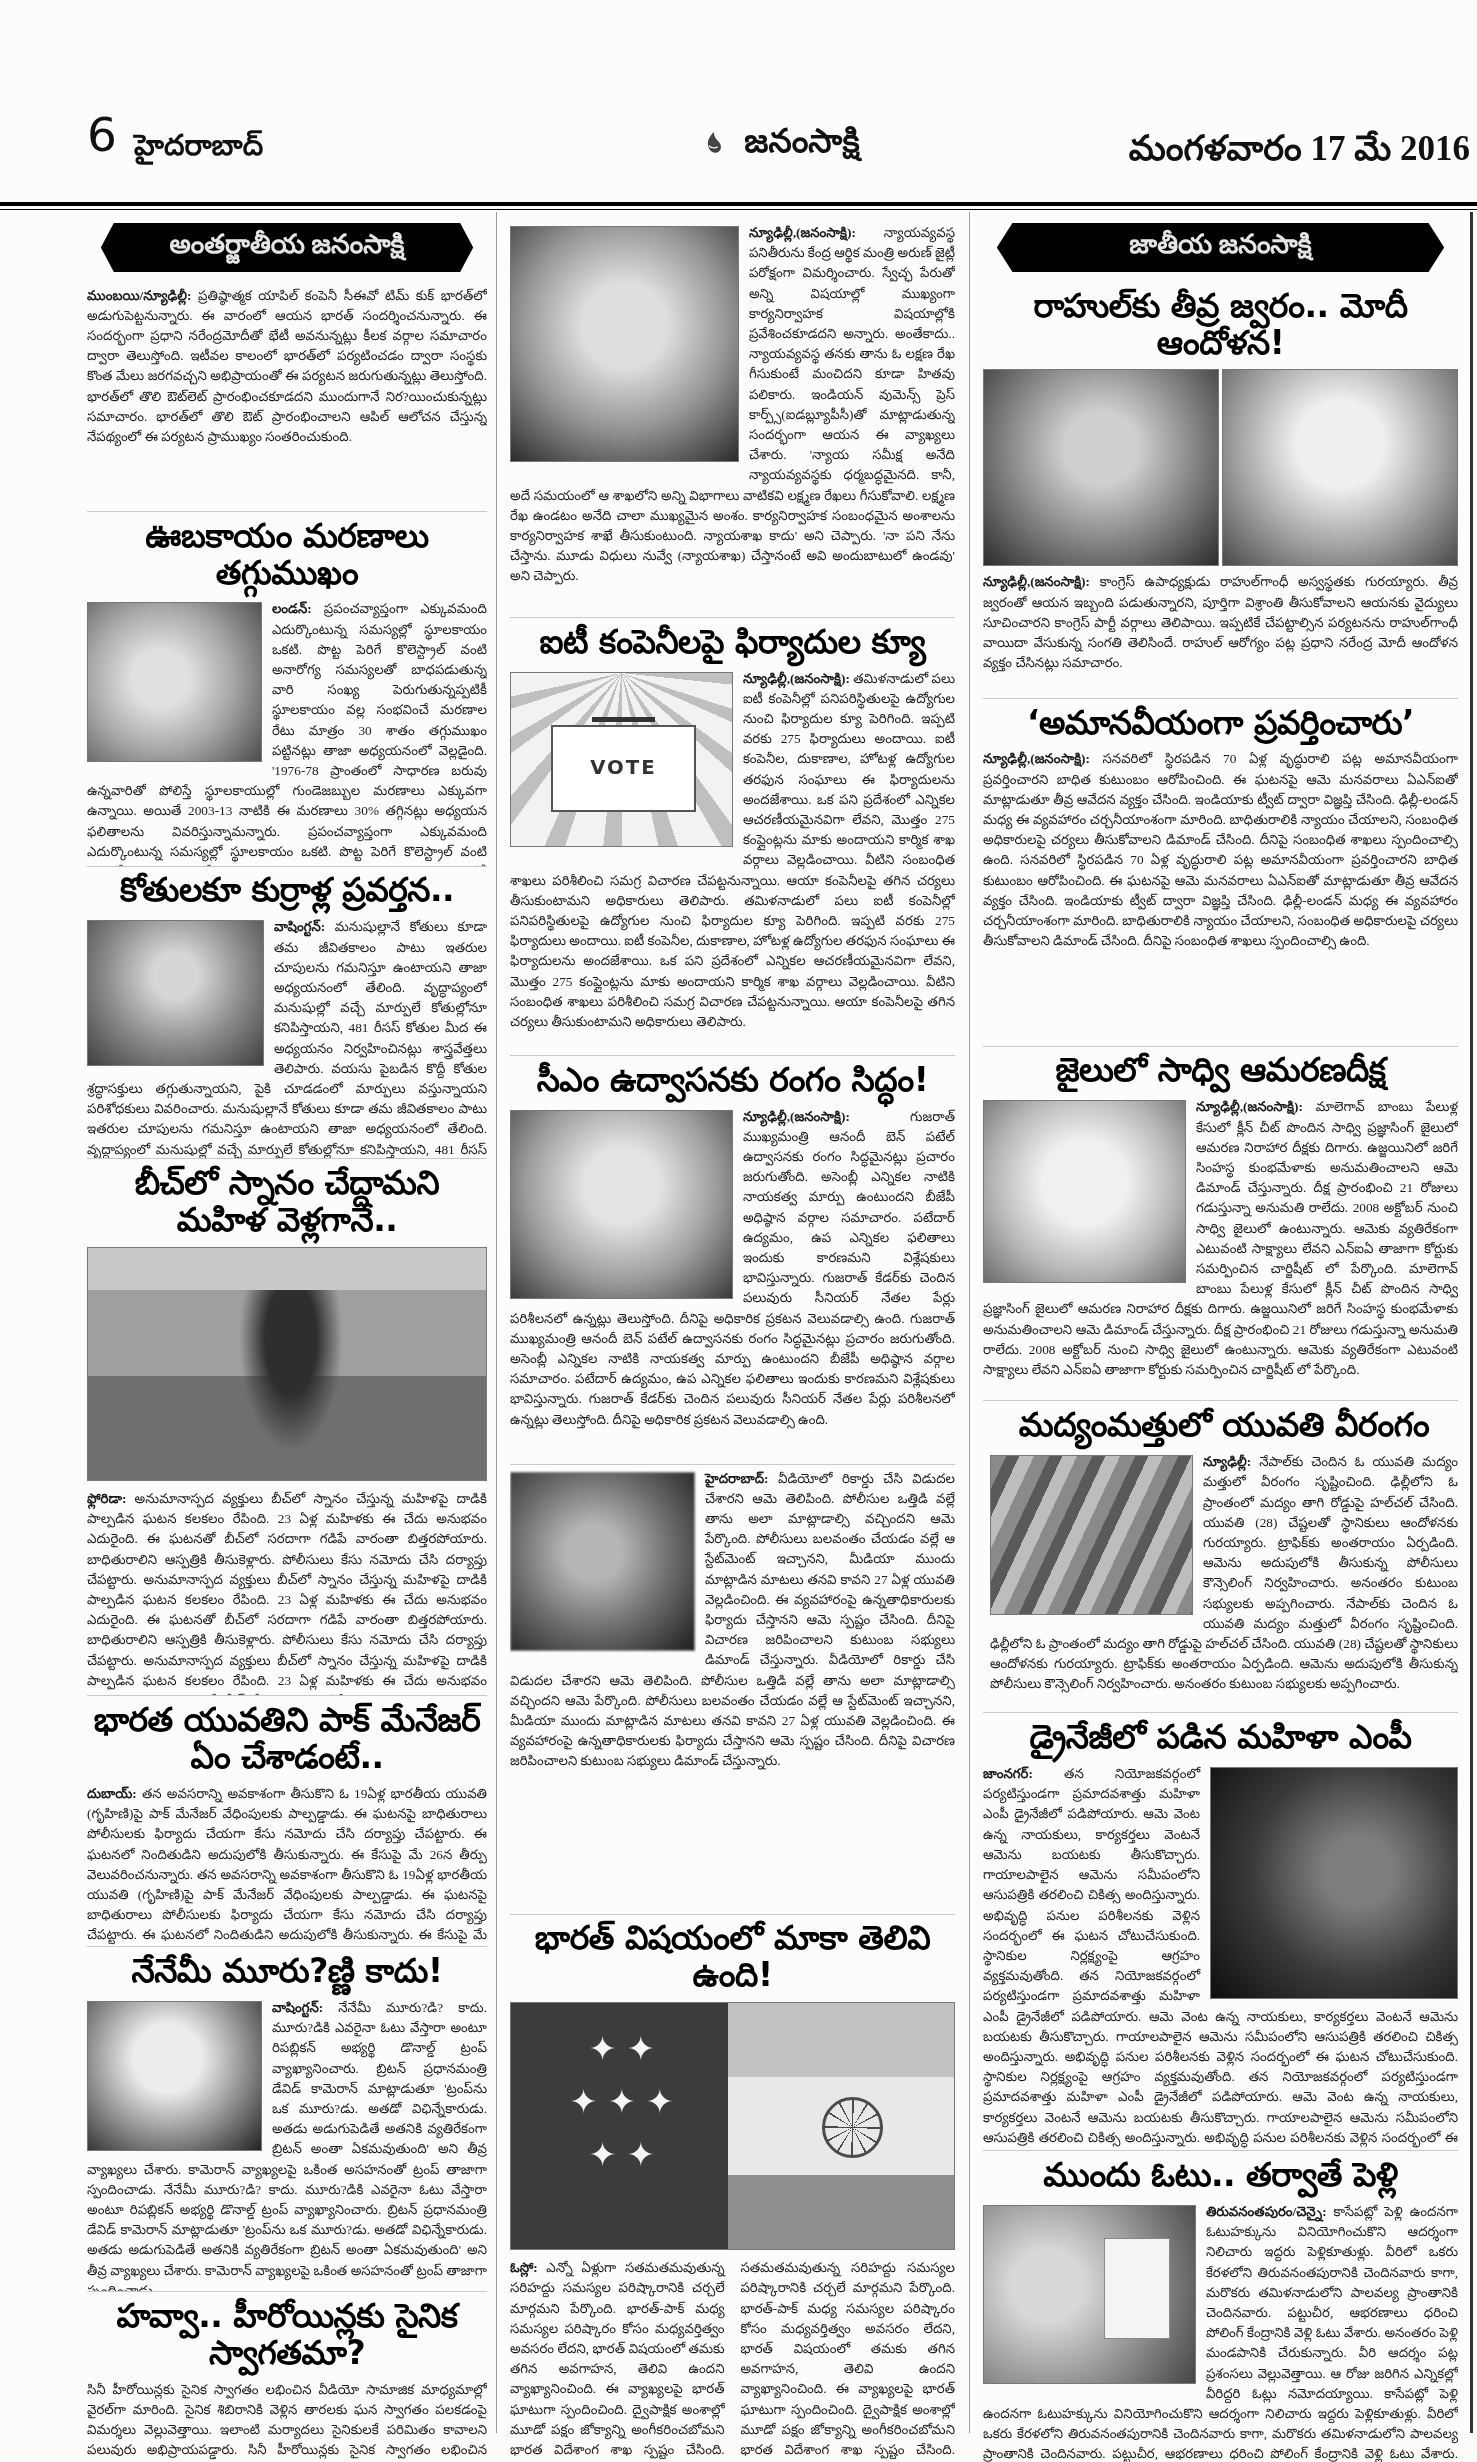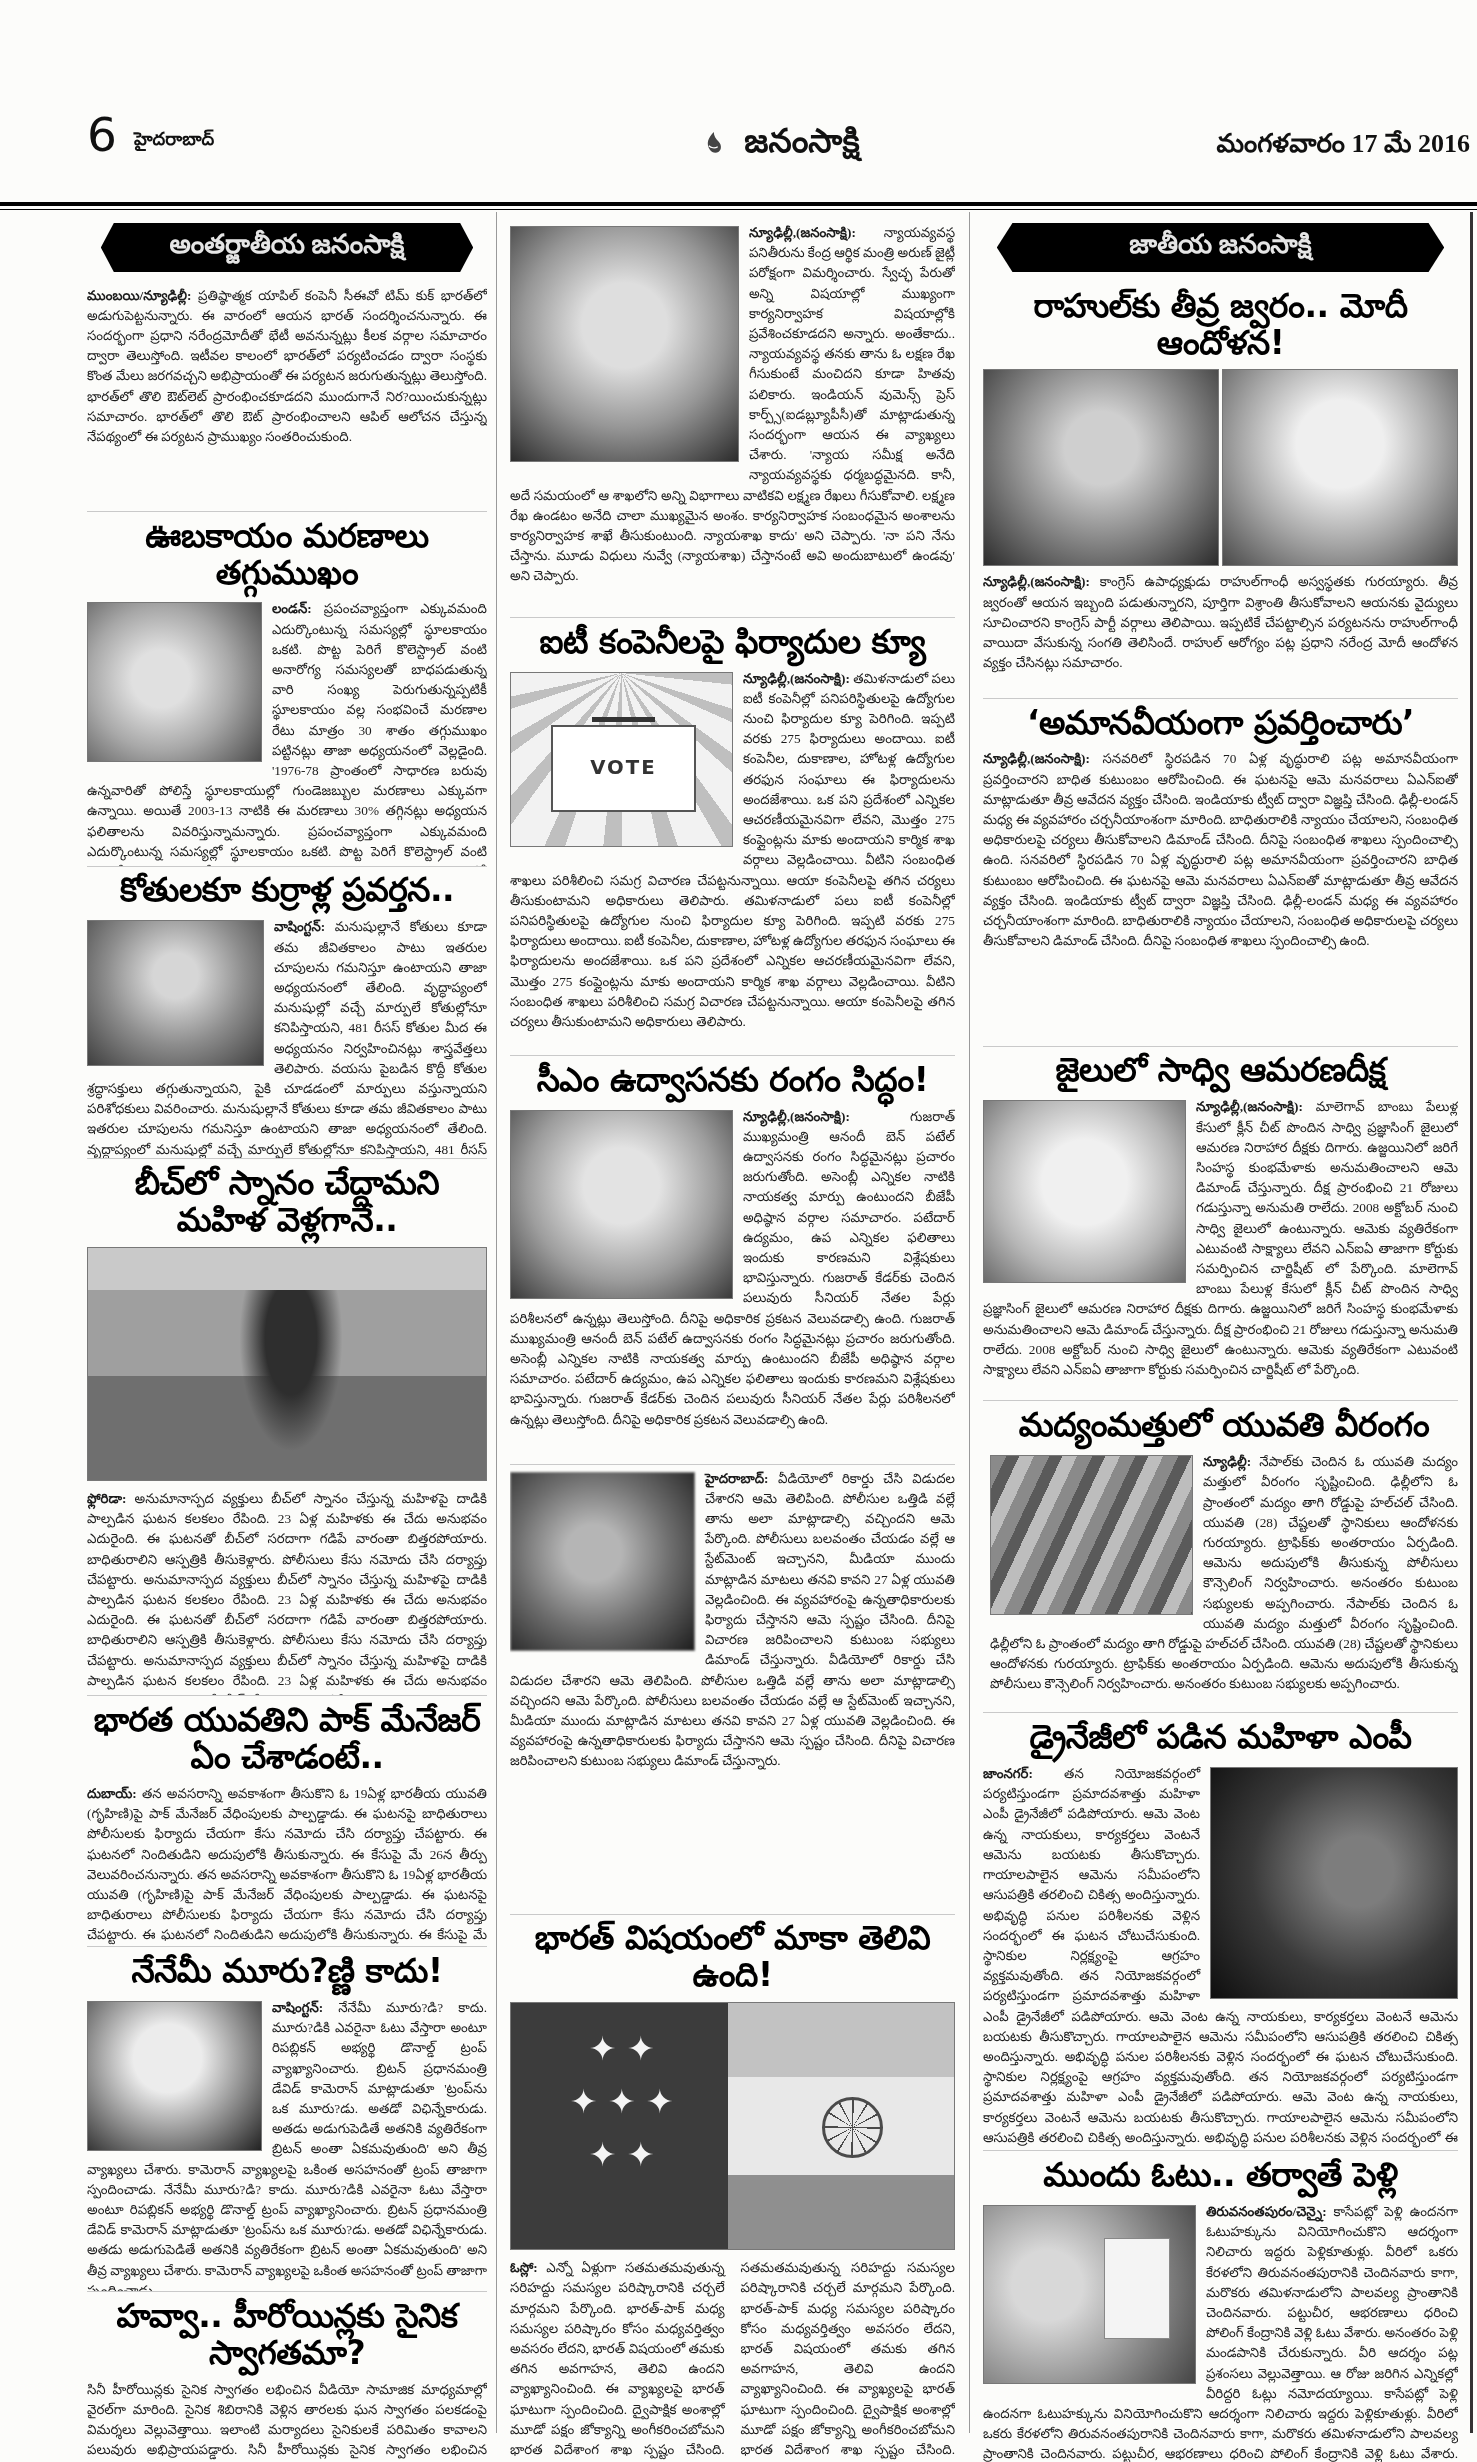--- a/index.html
+++ b/index.html
@@ -1,25 +1,25 @@
 <!DOCTYPE html>
 <html><head>
 <meta charset="utf-8">
 <style>
   html,body{margin:0;padding:0;background:#e8e8e4;}
   .page{position:relative;width:1478px;height:2463px;background:#fcfcfa;margin:0 auto;
         font-family:"Liberation Serif","DejaVu Serif",serif;color:#111;overflow:hidden;}
   
   .hdr{position:absolute;left:87px;top:99px;width:1383px;height:99px;}
   .pageno{position:absolute;left:0;top:7.9px;font-size:47px;font-weight:400;font-family:"DejaVu Sans",sans-serif;}
-  .edition{position:absolute;left:47px;top:29.6px;font-size:18px;font-weight:bold;}
+  .edition{position:absolute;left:47px;top:29.6px;font-size:29px;font-weight:bold;}
   .masthead{position:absolute;left:4px;right:0;top:21.7px;text-align:center;font-size:33px;font-weight:800;
             font-family:"DejaVu Sans",sans-serif;}
   .masthead .leaf{display:inline-block;vertical-align:-3.9px;margin-right:5.9px;}
-  .hdate{position:absolute;right:0;top:29.6px;font-size:26px;font-weight:bold;}
+  .hdate{position:absolute;right:0;top:29.6px;font-size:35px;font-weight:bold;}
   .rule-thick{position:absolute;left:0px;top:202px;width:1478px;height:3.9px;background:#000;}
   .rule-thin{position:absolute;left:0px;top:209px;width:1478px;height:1px;background:#000;}
   
   .col{position:absolute;top:219px;}
   .col1{left:87px;width:400px;}
   .col2{left:510px;width:445px;}
   .col3{left:983px;width:475px;}
   .vdiv{position:absolute;top:212px;width:1px;height:2221px;background:#9a9a9a;}
   .vd1{left:496px;} .vd2{left:969px;} .vd3{left:1470px;background:#333;width:3px;}
   

